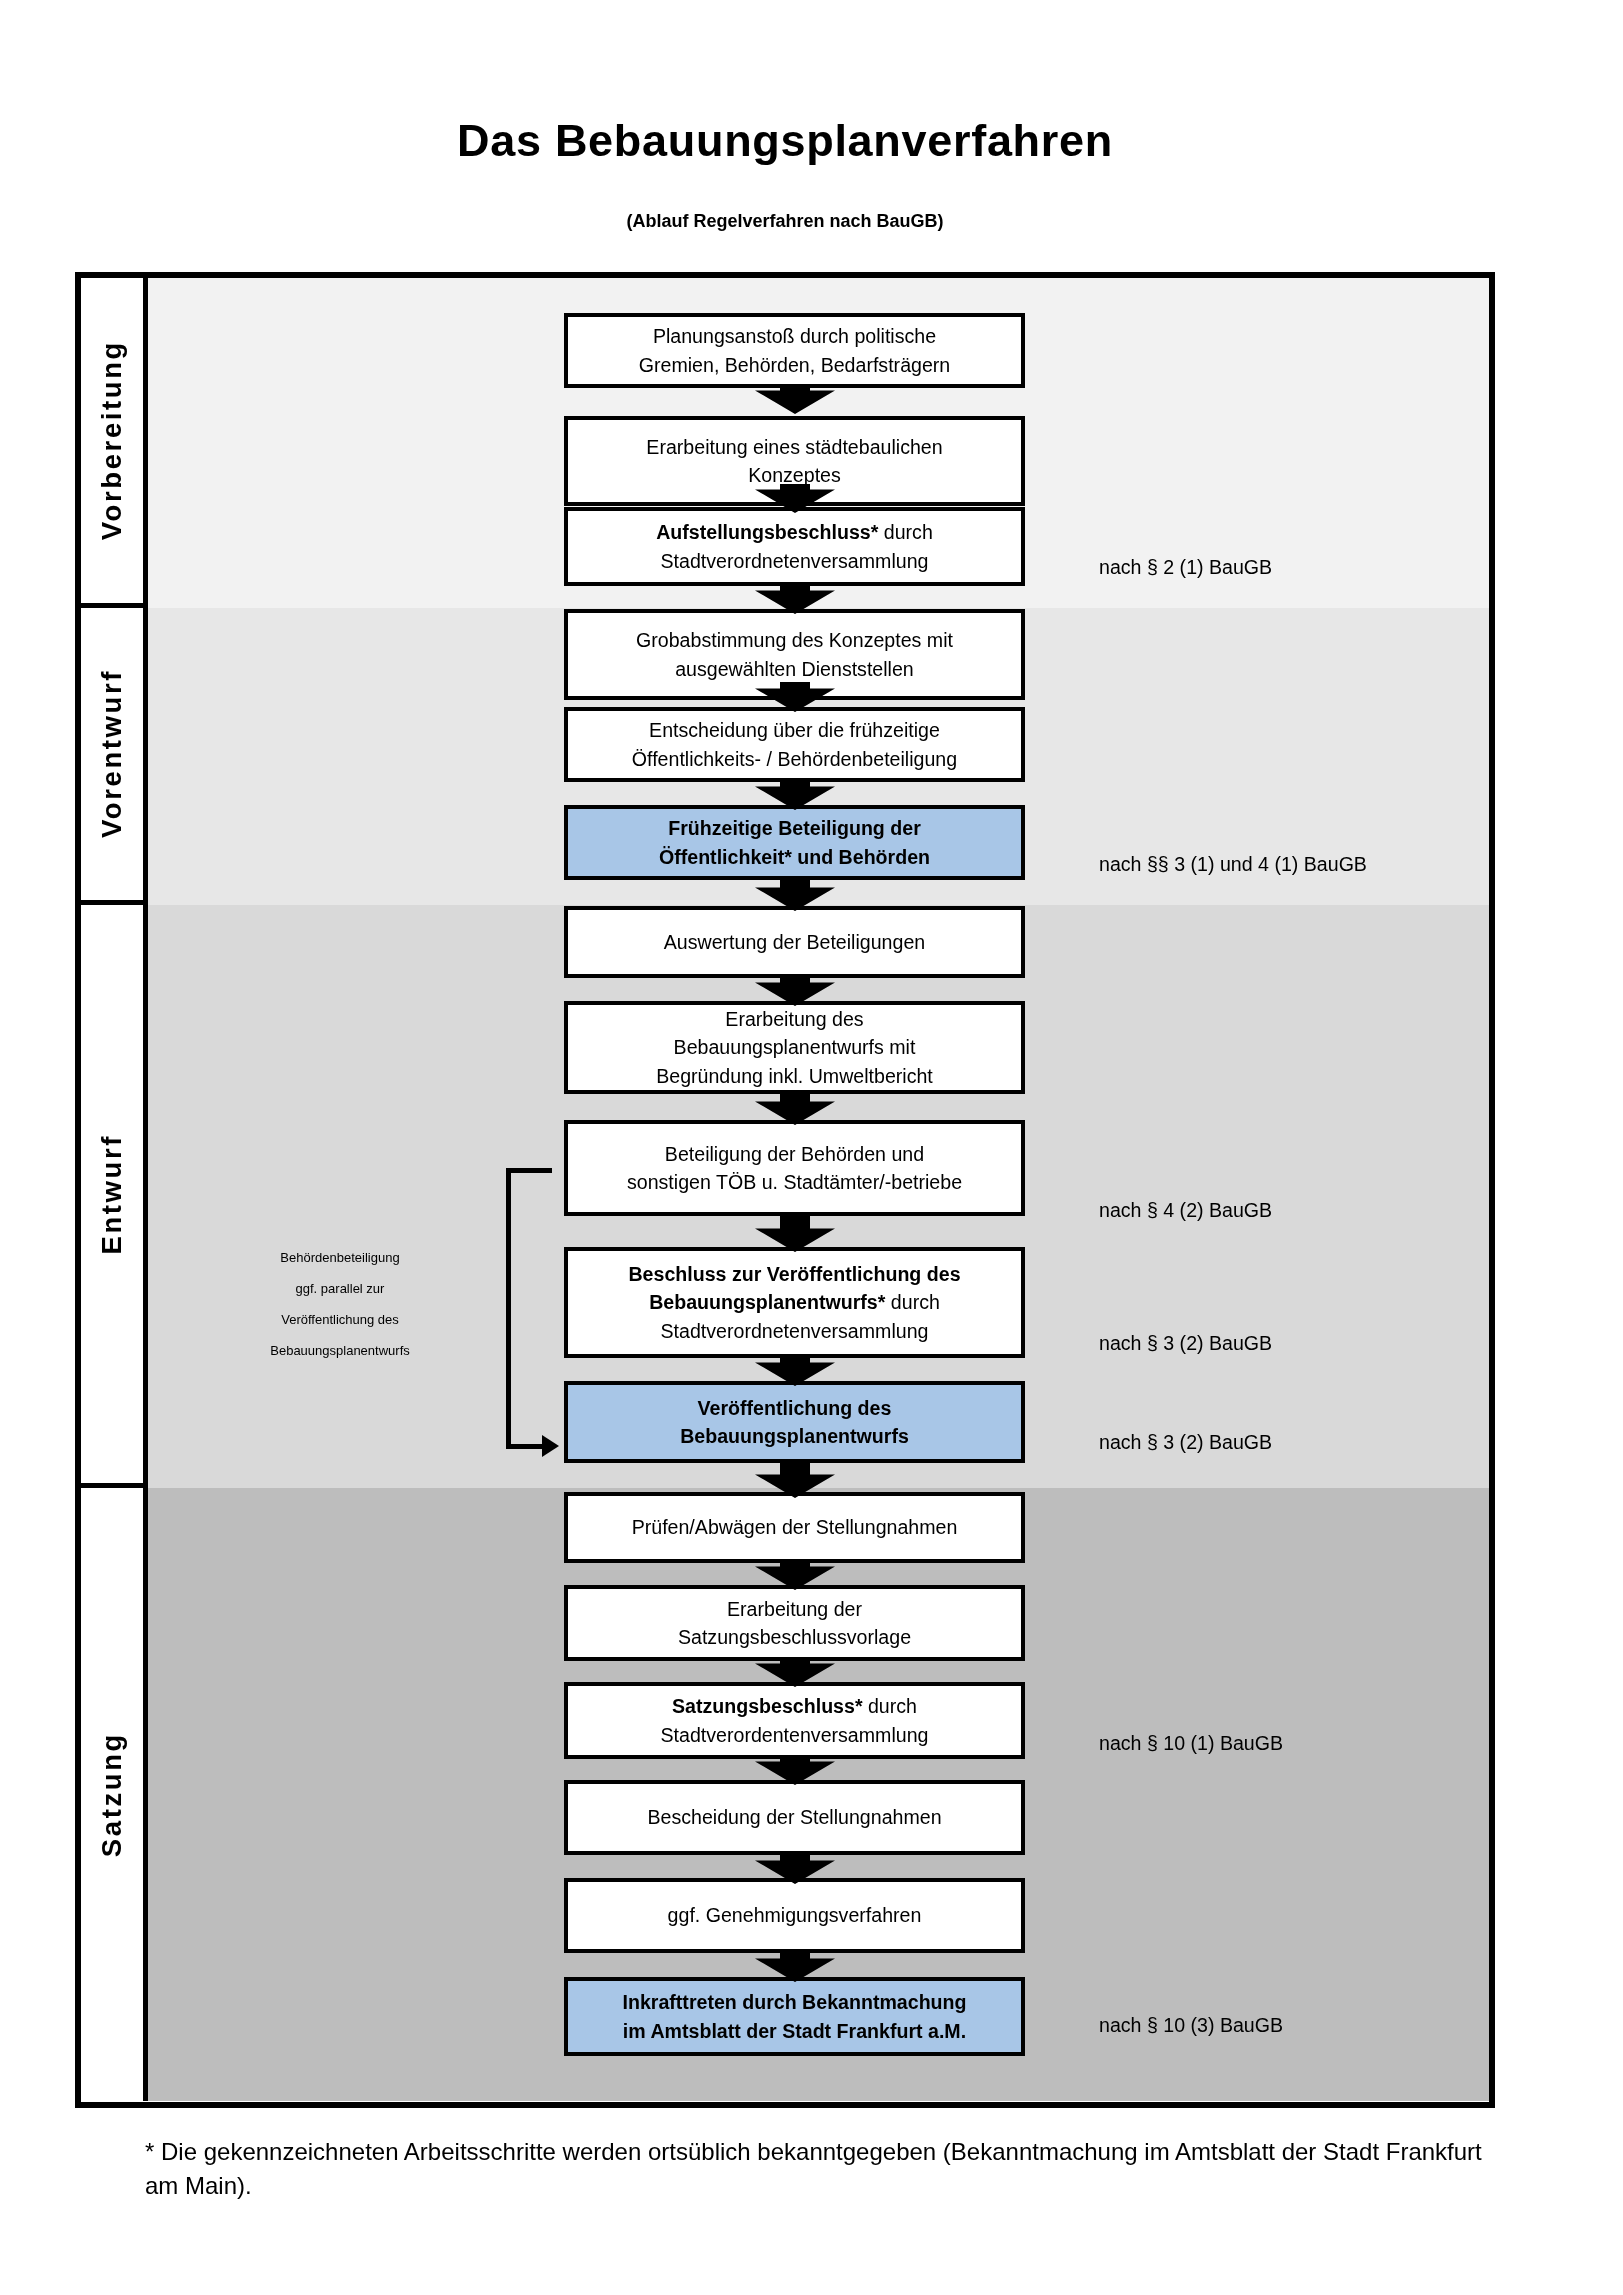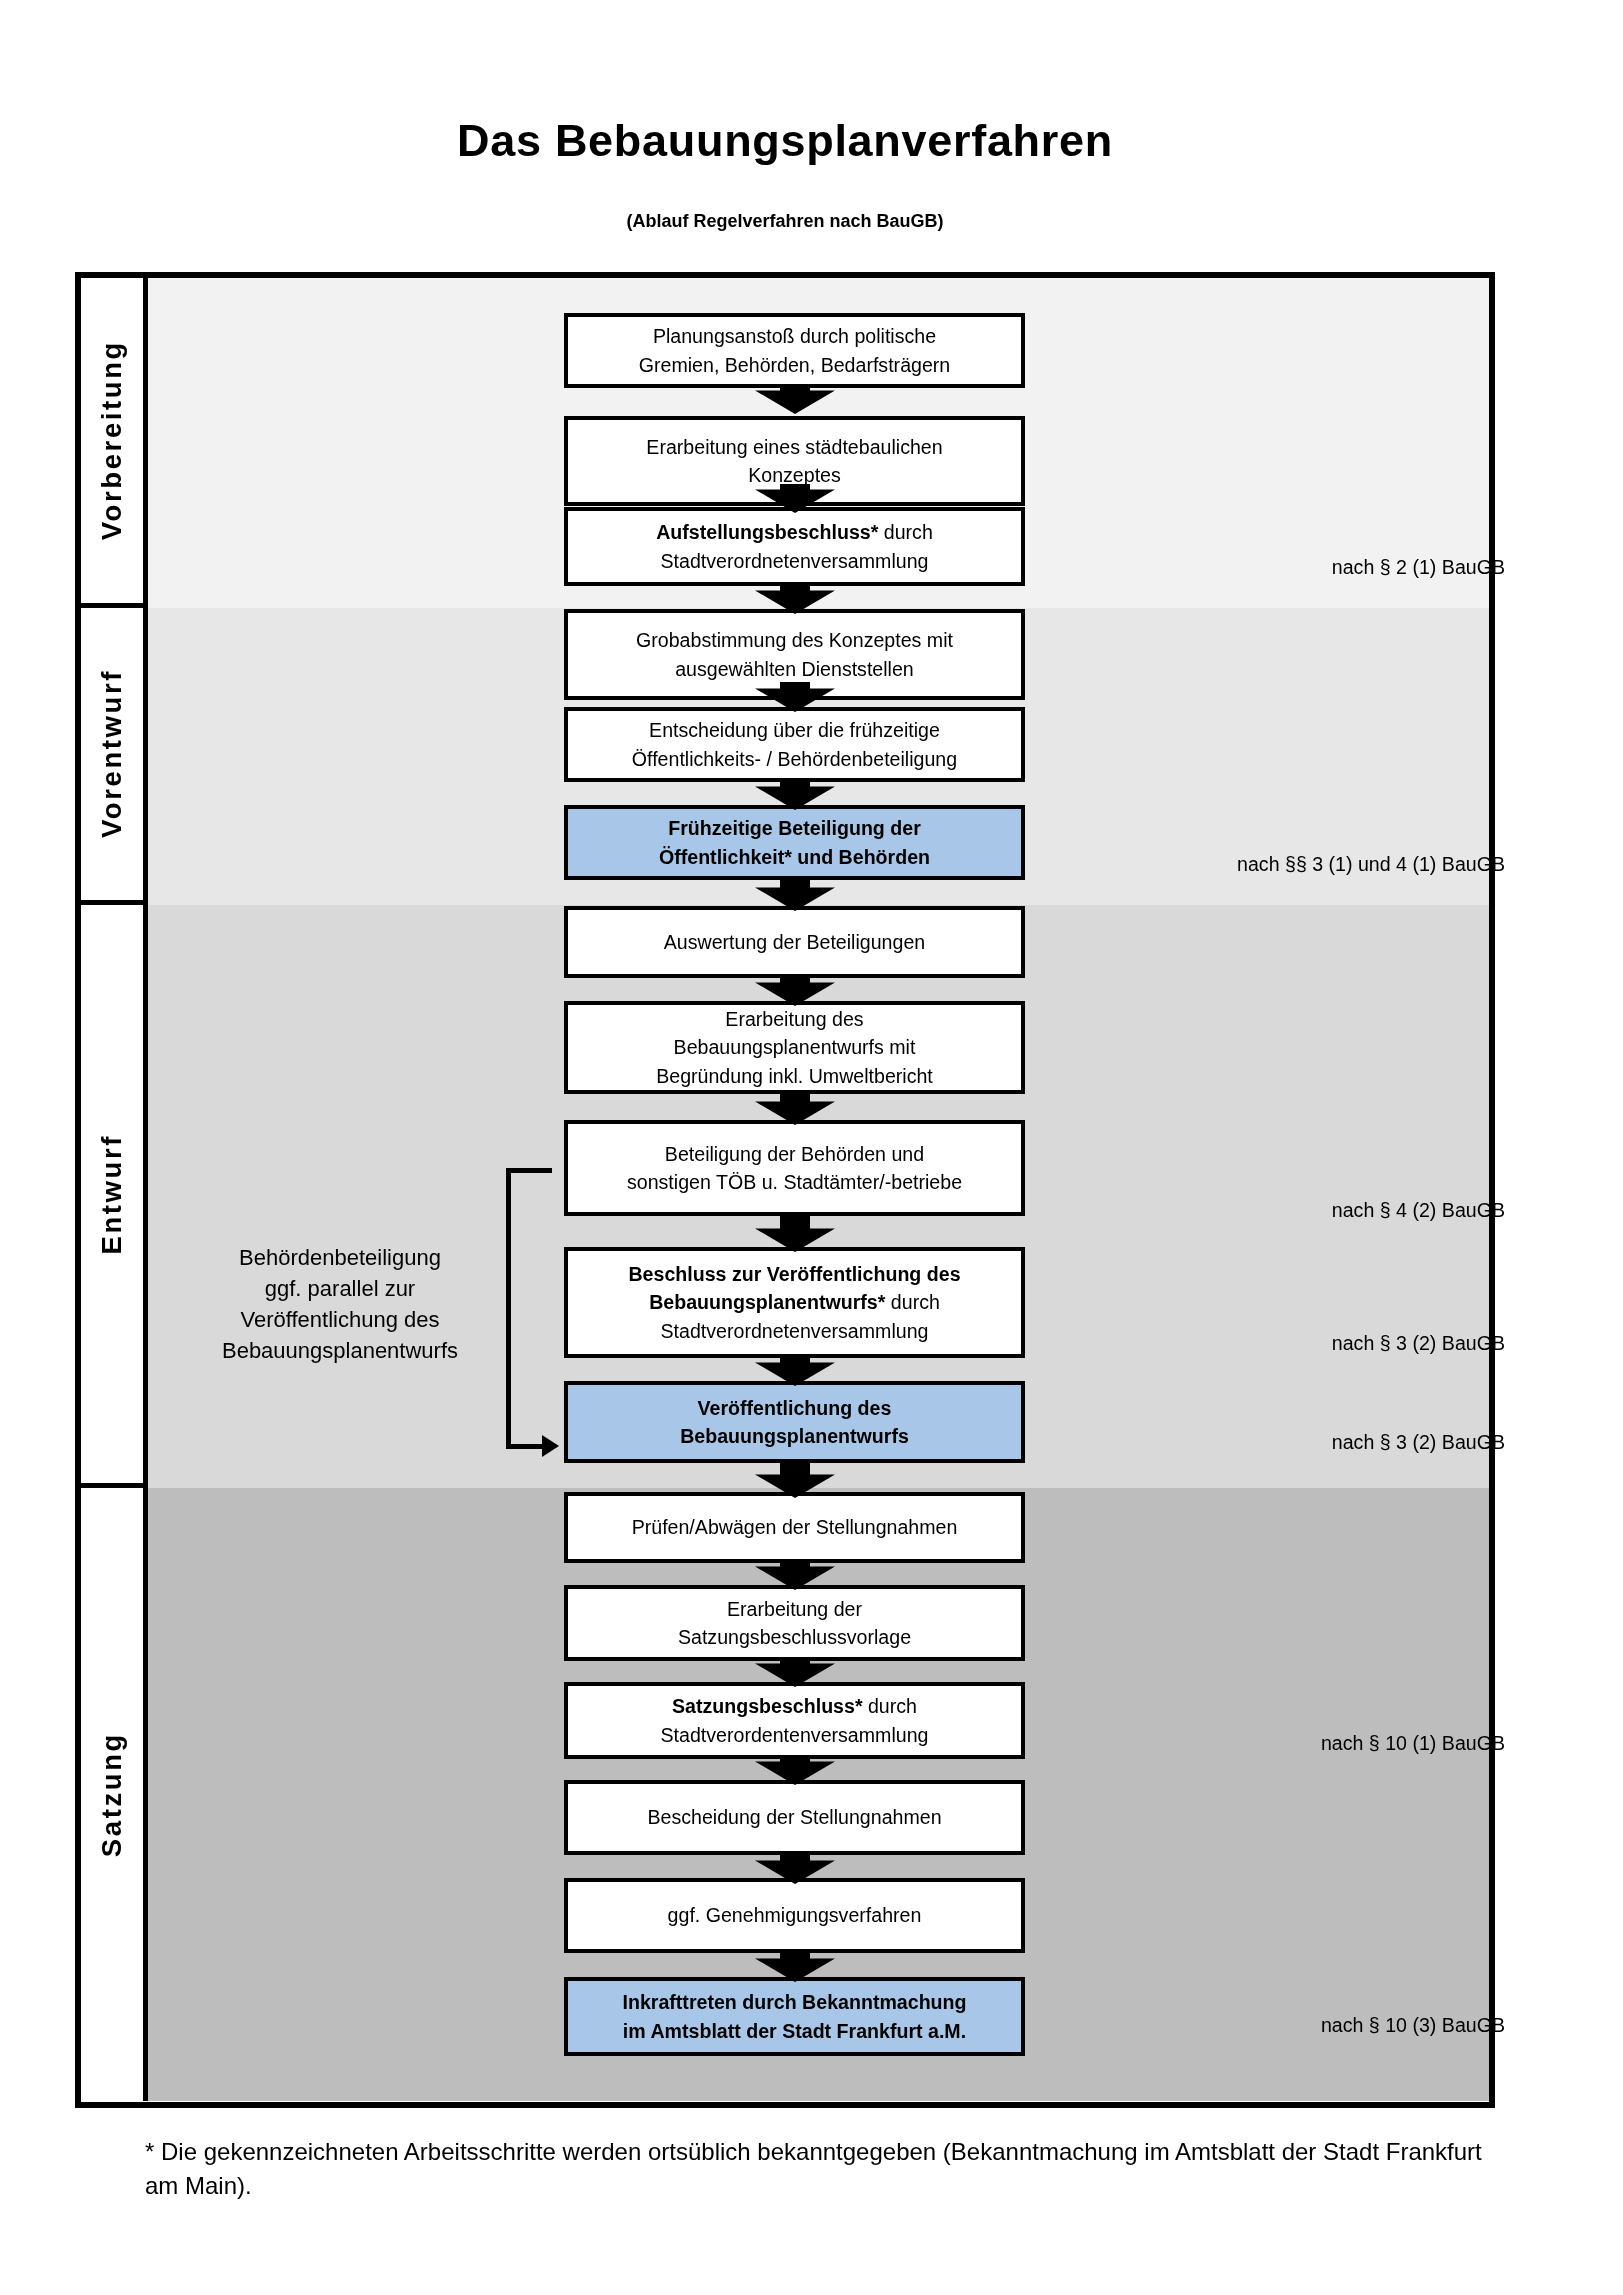--- a/index.html
+++ b/index.html
@@ -25,23 +25,23 @@
   
   .pbox{position:absolute;left:483px;width:461px;box-sizing:border-box;border:4.6px solid #000;background:#fff;display:flex;align-items:center;justify-content:center;text-align:center;font-size:19.6px;line-height:1.45;}
   .pbox .txt{white-space:pre-line;padding:0 9.2px;}
   .pbox.hl{background:var(--highlight);font-weight:bold;}
   
   .arrow{position:absolute;left:674px;width:80px;background:#000;clip-path:polygon(25px 0,55px 0,55px calc(100% - 23.6px),80px calc(100% - 23.6px),40px 100%,0 calc(100% - 23.6px),25px calc(100% - 23.6px));}
   
   .elb{position:absolute;background:#000;}
   .elb-head{position:absolute;width:0;height:0;border-top:11.8px solid transparent;border-bottom:11.8px solid transparent;border-left:17px solid #000;background:none;}
   
-  .ref{position:absolute;left:1018px;width:406px;font-size:19.6px;text-align:right;}
+  .ref{position:absolute;left:1018px;width:406px;font-size:19.6px;text-align:left;}
   
-  .note{position:absolute;left:89px;top:964px;width:340px;text-align:center;font-size:22px;line-height:31px;white-space:pre-line;}
+  .note{position:absolute;left:89px;top:964px;width:340px;text-align:center;font-size:13px;line-height:31px;white-space:pre-line;}
   .footnote{left:145px;top:2135px;width:1375px;font-size:24px;line-height:1.42;text-align:left;}
 </style>
 </head>
 <body>
 
 <div class="abs title">Das Bebauungsplanverfahren</div>
 <div class="abs subtitle">(Ablauf Regelverfahren nach BauGB)</div>
 
 <div class="diagram">
 

